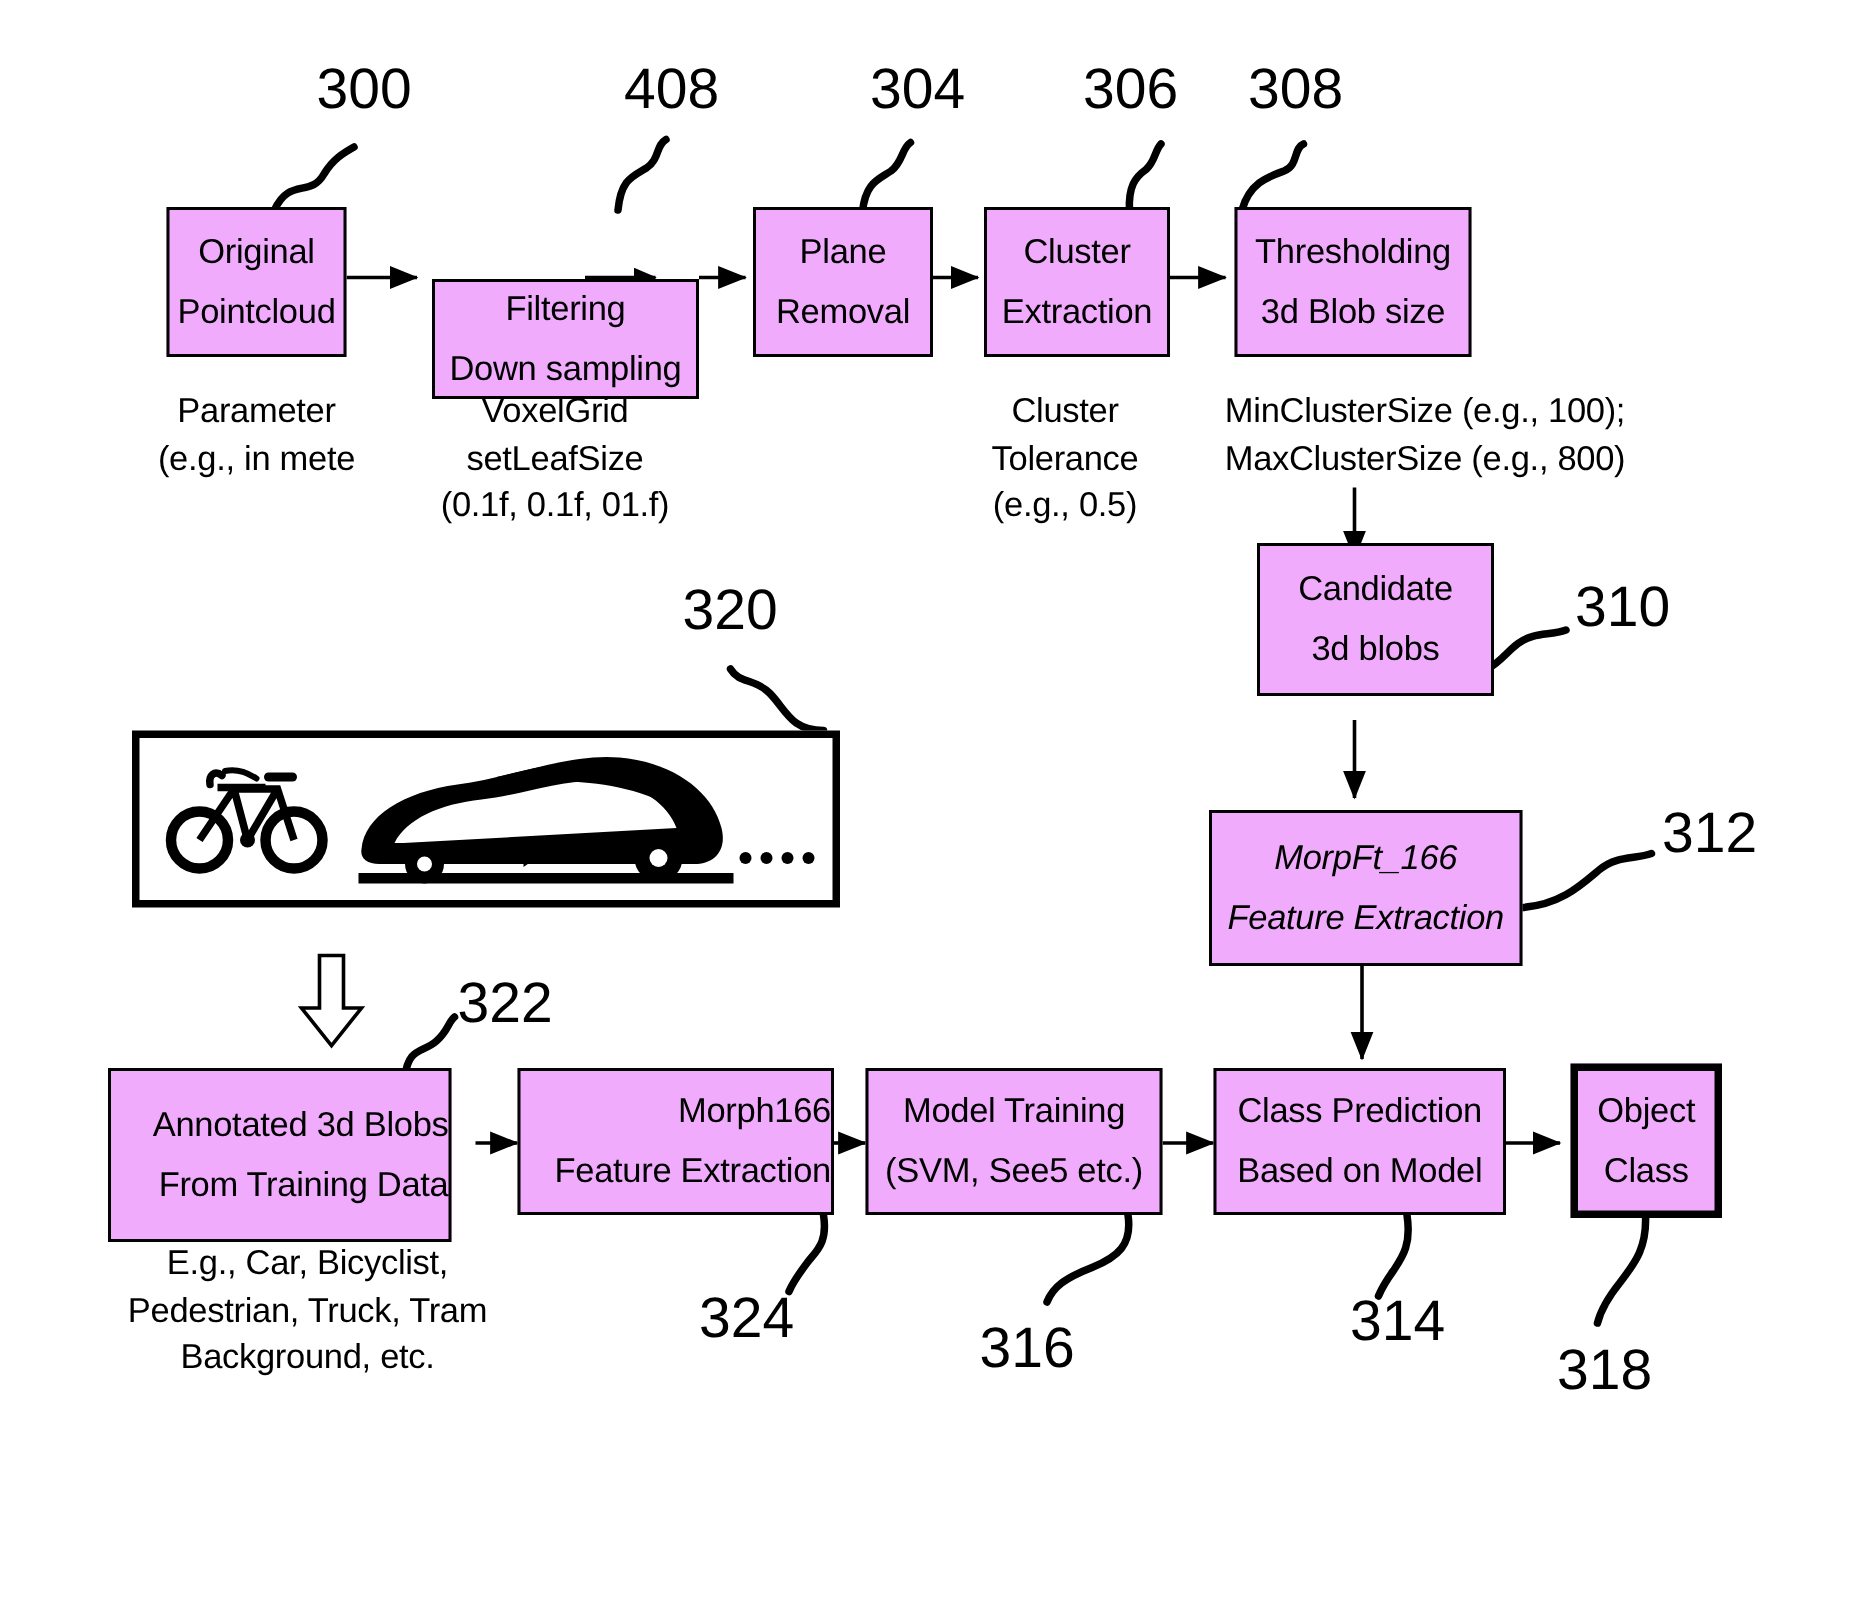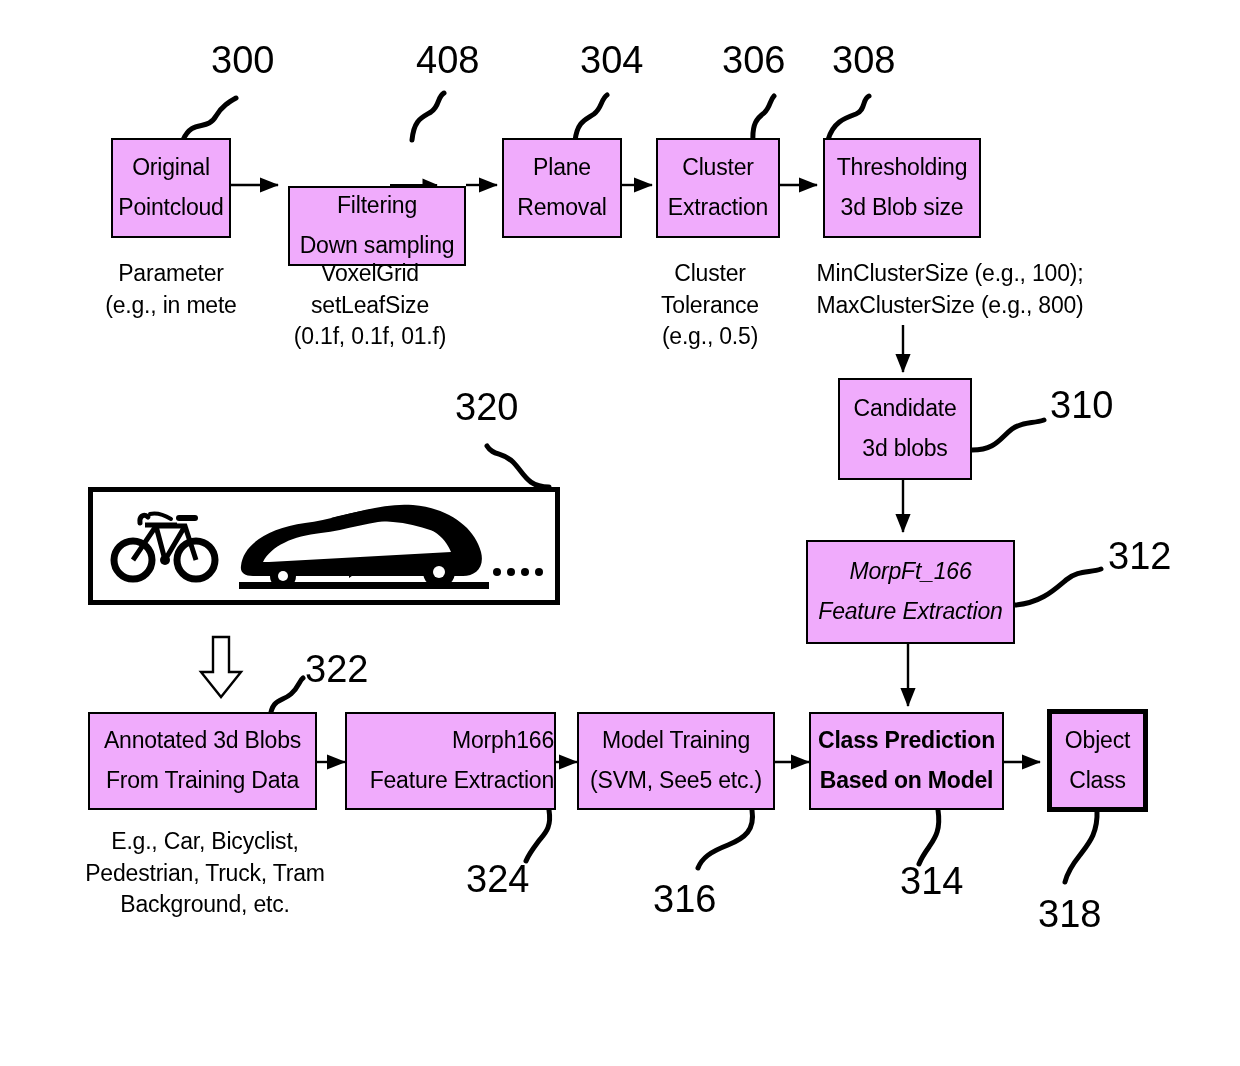--- a/index.html
+++ b/index.html
@@ -170,21 +170,21 @@
     <span class="ln">Cluster</span>
     <span class="ln">Tolerance</span>
     <span class="ln">(e.g., 0.5)</span>
   </div>
 
   <div class="caption" style="left:950px; top:258px; transform:translateX(-50%);">
     <span class="ln">MinClusterSize (e.g., 100);</span>
     <span class="ln">MaxClusterSize (e.g., 800)</span>
   </div>
 
-  <div class="node gap" style="left:838px; top:378px; width:134px; height:102px;">
+  <div class="node gap" style="left:838px; top:362px; width:158px; height:102px;">
     <span class="ln">Candidate</span>
     <span class="ln">3d blobs</span>
   </div>
 
   <div class="node gap" style="left:806px; top:540px; width:209px; height:104px;font-style:italic;">
     <span class="ln">MorpFt_166</span>
     <span class="ln">Feature Extraction</span>
   </div>
 
   <div class="picbox" style="left:88px; top:487px; width:472px; height:118px;">
@@ -220,36 +220,36 @@
 
       <g fill="#000">
         <circle cx="404" cy="80" r="4"></circle>
         <circle cx="418" cy="80" r="4"></circle>
         <circle cx="432" cy="80" r="4"></circle>
         <circle cx="446" cy="80" r="4"></circle>
       </g>
     </svg>
   </div>
 
-  <div class="node gap" style="left:88px; top:712px; width:229px; height:98px;">
+  <div class="node gap" style="left:72px; top:712px; width:229px; height:116px;align-items:flex-end;">
     <span class="ln">Annotated 3d Blobs</span>
     <span class="ln">From Training Data</span>
   </div>
 
   <div class="node gap" style="left:345px; top:712px; width:211px; height:98px;align-items:flex-end;">
     <span class="ln">Morph166</span>
     <span class="ln">Feature Extraction</span>
   </div>
 
   <div class="node gap" style="left:577px; top:712px; width:198px; height:98px;">
     <span class="ln">Model Training</span>
     <span class="ln">(SVM, See5 etc.)</span>
   </div>
 
-  <div class="node gap" style="left:809px; top:712px; width:195px; height:98px;font-weight:bold;">
+  <div class="node gap" style="left:809px; top:712px; width:195px; height:98px;">
     <span class="ln">Class Prediction</span>
     <span class="ln">Based on Model</span>
   </div>
 
   <div class="node gap thick" style="left:1047px; top:709px; width:101px; height:103px;">
     <span class="ln">Object</span>
     <span class="ln">Class</span>
   </div>
 
   <div class="caption" style="left:205px; top:826px; transform:translateX(-50%);">

